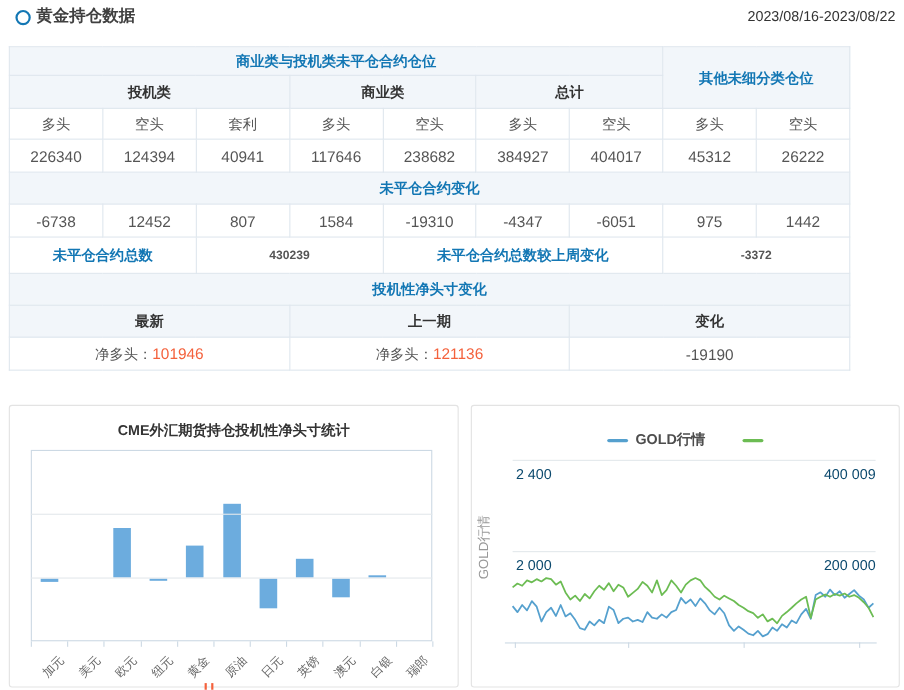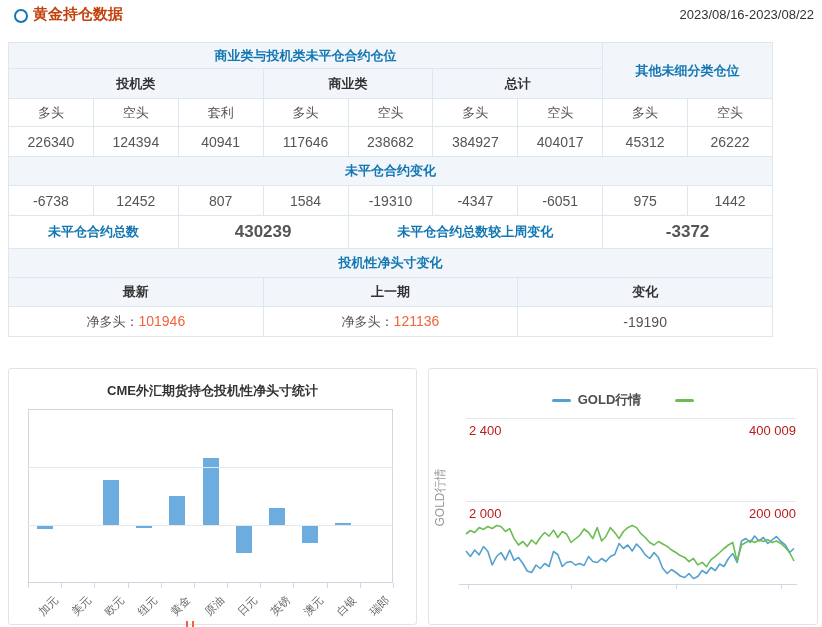--- a/index.html
+++ b/index.html
@@ -1,30 +1,30 @@
 <!DOCTYPE html>
 <html><head>
 <meta charset="utf-8">
 <style>
   html,body{margin:0;padding:0;background:#fff;width:822px;height:627px;overflow:hidden;
     font-family:"Liberation Sans","DejaVu Sans",sans-serif;-webkit-font-smoothing:antialiased;}
   
   #page-header{position:absolute;left:0;top:0;width:822px;height:34px;}
   #title-icon{position:absolute;left:14px;top:9px;width:10px;height:10px;border:2px solid #1377B4;border-radius:50%;}
-  #page-title{position:absolute;left:33px;top:5px;font-size:15px;font-weight:bold;color:#c2410c;}
+  #page-title{position:absolute;left:33px;top:5px;font-size:15px;font-weight:bold;color:#404040;}
   #date-range{position:absolute;right:8px;top:7px;font-size:13px;color:#333;}
   
   #pos-table{position:absolute;left:8px;top:42px;width:765px;border-collapse:collapse;table-layout:fixed;}
   #pos-table td,#pos-table th{border:1px solid #dfe7ee;text-align:center;vertical-align:middle;
     font-size:13px;color:#555;font-weight:normal;padding:0;}
   #pos-table .sec{background:#f2f6fa;color:#1377B4;font-weight:bold;font-size:13px;}
   #pos-table .sub{background:#f2f6fa;color:#333;font-weight:bold;}
   #pos-table .colh{background:#fff;color:#555;}
   #pos-table .lbl-blue{color:#1377B4;font-weight:bold;}
-  #pos-table .big{font-size:17px;font-weight:bold;}
+  #pos-table .big{font-size:11px;font-weight:bold;}
   #pos-table .num{font-size:14px;}
   .pos{color:#F4613C;}
   .neg{color:#18A689;}
   .r1{height:26px;} .r2{height:30px;} .r3{height:28px;} .r4{height:30px;} .r5{height:29px;}
   .r6{height:30px;} .r7{height:33px;} .r8{height:29px;} .r9{height:29px;} .r10{height:30px;margin-top:10px;}
   .netcell{font-size:14px;color:#333;}
   
   .panel{position:absolute;top:368px;height:255px;border:1px solid #e3e3e3;border-radius:3px;background:#fff;}
   #left-panel{left:8px;width:407px;}
   #right-panel{left:428px;width:388px;}
@@ -33,21 +33,21 @@
   .gridline{position:absolute;background:#e3e8ec;height:1px;}
   .bar{position:absolute;background:#6CACDE;}
   .btick{position:absolute;width:1px;height:5px;background:#ccd9e4;top:214px;}
   .blabel{position:absolute;top:224px;width:46px;text-align:right;font-size:11px;color:#666;
     transform:rotate(-45deg);transform-origin:100% 0;white-space:nowrap;}
   
   .legend-row{position:absolute;left:0;top:22px;width:100%;display:flex;justify-content:center;gap:34px;}
   .legend-item{display:flex;align-items:center;gap:7px;cursor:pointer;}
   .legend-dash{width:19px;height:3px;border-radius:2px;}
   .legend-label{font-size:13px;font-weight:bold;color:#4d4d4d;}
-  .ytick{position:absolute;font-size:13px;color:#b91c1c;}
+  .ytick{position:absolute;font-size:13px;color:#0c4a6e;}
   #y-axis-title{position:absolute;left:-24px;top:120px;width:70px;text-align:center;font-size:12px;color:#999;
     transform:rotate(-90deg);}
   #x-axis-line{position:absolute;left:30px;top:215px;width:338px;height:1px;background:#ccd9e4;}
   .xtick{position:absolute;width:1px;height:5px;background:#ccd9e4;top:215px;}
   #line-svg{position:absolute;left:0;top:0;}
   
   #clipped-fragment{position:absolute;left:184px;top:621px;width:14px;height:6px;overflow:hidden;}
   #clipped-fragment i{position:absolute;top:0;width:2px;height:8px;background:#F4613C;}
 </style>
 </head>

